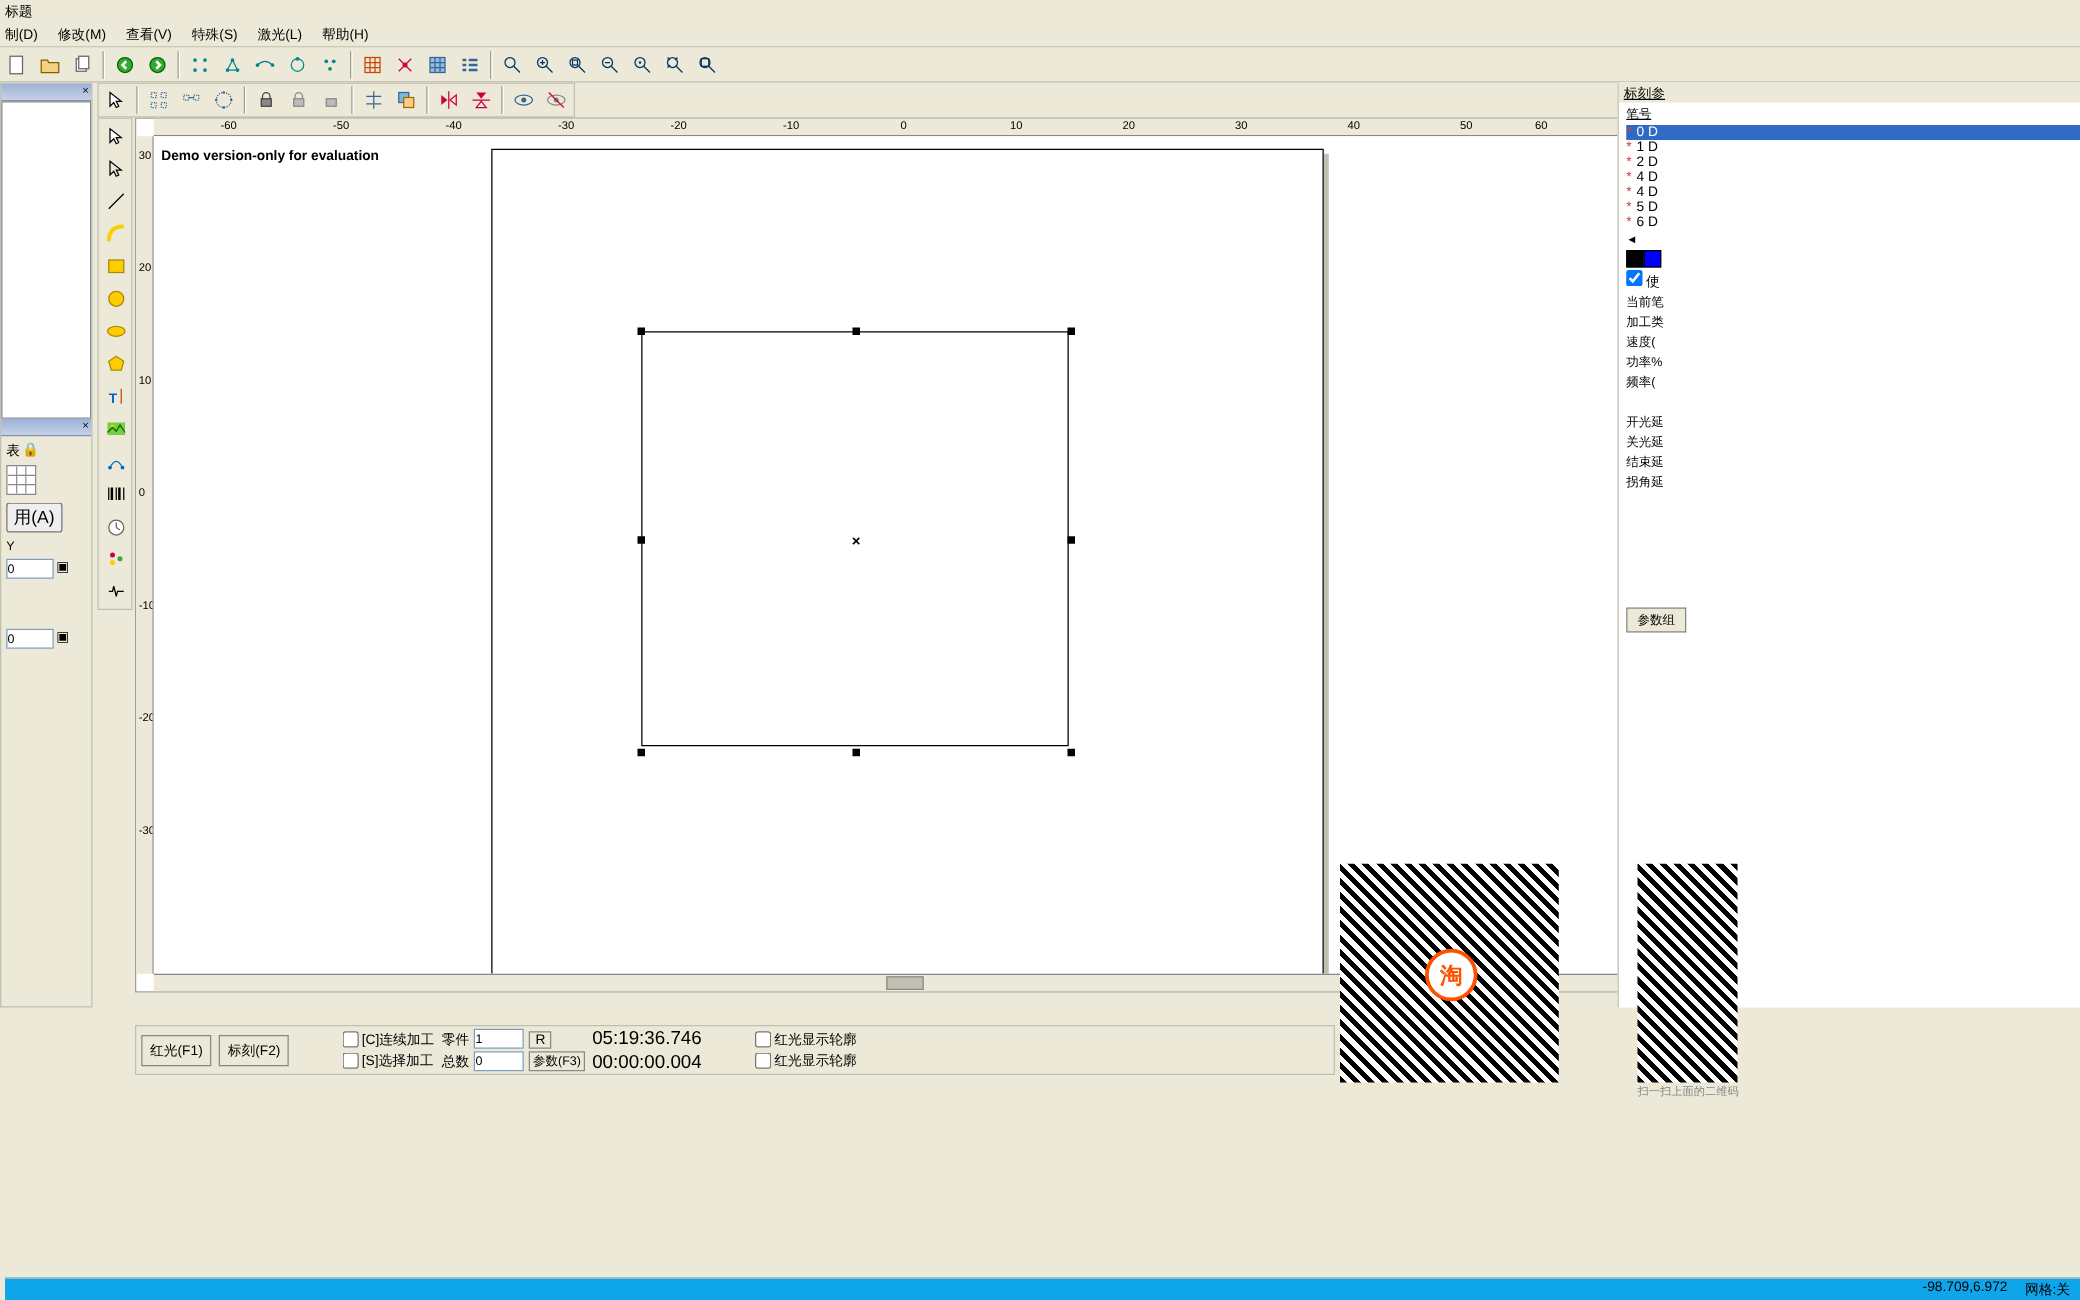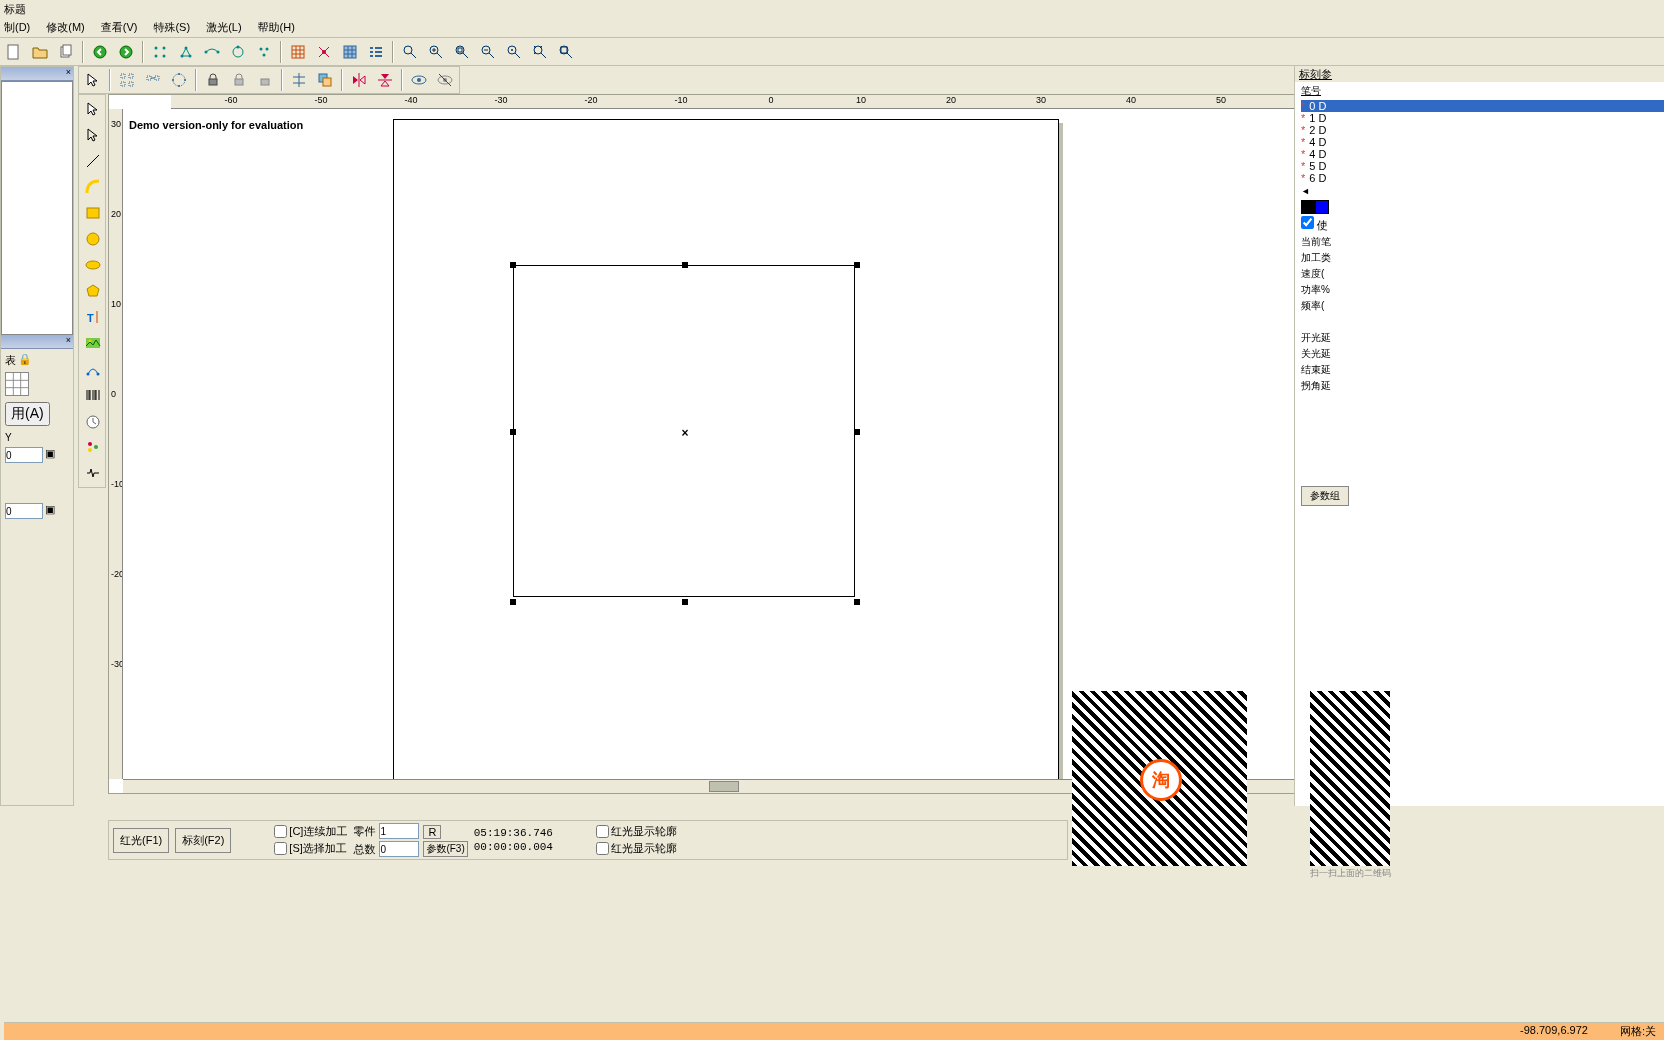--- a/index.html
+++ b/index.html
@@ -24,21 +24,21 @@
 .dock-close { position: absolute; right: 2px; top: 0; font-size: 9px; cursor: pointer; }
 .dock-body { padding: 4px; }
 .dock-small-input { width: 38px; height: 16px; font-size: 10px; border: 1px solid #7f9db9; }
 
 
 .tool-palette { position: absolute; left: 78px; top: 94px; width: 28px; background: #ece9d8; border: 1px solid #c0c0b0; display: flex; flex-direction: column; gap: 2px; padding: 2px; }
 .tool-btn { width: 24px; height: 24px; display: flex; align-items: center; justify-content: center; border: 1px solid transparent; }
 
 
 .canvas-frame { position: absolute; left: 108px; top: 94px; width: 1236px; height: 700px; background: #fff; border: 1px solid #a0a090; }
-.ruler-h { position: absolute; left: 14px; top: 0; right: 0; height: 14px; background: #ece9d8; border-bottom: 1px solid #888; font-size: 9px; overflow: hidden; margin-left: 48px; }
+.ruler-h { position: absolute; left: 14px; top: 0; right: 0; height: 14px; background: #ece9d8; border-bottom: 1px solid #888; font-size: 9px; overflow: hidden; }
 .ruler-v { position: absolute; left: 0; top: 14px; width: 14px; bottom: 14px; background: #ece9d8; border-right: 1px solid #888; font-size: 9px; overflow: hidden; }
 .canvas { position: absolute; left: 14px; top: 14px; right: 14px; bottom: 14px; background: #fff; overflow: hidden; }
 .sheet { position: absolute; left: 270px; top: 10px; width: 666px; height: 666px; border: 1px solid #000; box-shadow: 4px 4px 0 #c0c0b0; background: #fff; }
 .demo-label { position: absolute; left: 6px; top: 10px; font-weight: bold; font-size: 11px; }
 .sel-rect { position: absolute; left: 390px; top: 156px; width: 342px; height: 332px; border: 1px solid #000; }
 .handle { position: absolute; width: 6px; height: 6px; background: #000; }
 .cross { position: absolute; font-size: 12px; font-weight: bold; color: #000; transform: translate(-50%,-50%); }
 .ruler-h .lbl { position: absolute; top: 0; font-size: 9px; transform: translateX(-50%); }
 .ruler-v .lbl { position: absolute; left: 2px; font-size: 9px; }
 .scroll-h { position: absolute; left: 14px; right: 0; bottom: 0; height: 14px; background: #ece9d8; border-top: 1px solid #888; }
@@ -54,25 +54,25 @@
 .color-swatch-row { display: flex; gap: 0; margin: 4px 0 2px 6px; }
 .sw { width: 14px; height: 14px; border: 1px solid #000; }
 .param-line { margin: 2px 0 2px 6px; font-size: 10px; white-space: nowrap; }
 .param-btn { position: absolute; bottom: 300px; left: 6px; padding: 2px 8px; border: 1px solid #888; background: #ece9d8; font-size: 10px; }
 
 
 .bottom-bar { position: absolute; left: 108px; bottom: 180px; height: 40px; display: flex; align-items: center; gap: 6px; background: #ece9d8; padding: 2px 4px; border: 1px solid #c0c0b0; width: 960px; }
 .bottom-bar .btn { padding: 4px 6px; border: 1px solid #888; background: #ece9d8; font-size: 11px; }
 .bottom-bar .chk { display: flex; align-items: center; gap: 2px; font-size: 11px; padding-left: 37px; }
 .bottom-bar input[type=text] { width: 40px; height: 16px; border: 1px solid #7f9db9; font-size: 10px; }
-.bottom-bar .time { font-size: 11px; font-family: Liberation Mono, monospace; }
+.bottom-bar .time { font-size: 15px; font-family: Liberation Sans, sans-serif; }
 .bottom-bar .col { display: flex; flex-direction: column; gap: 2px; }
 
 
-.status-bar { position: absolute; left: 4px; right: 0; bottom: 0; height: 18px; background: #fdba74; border-top: 1px solid #c0c0b0; display: flex; justify-content: flex-end; gap: 32px; padding: 1px 8px; font-size: 10px; }
+.status-bar { position: absolute; left: 4px; right: 0; bottom: 0; height: 18px; background: #0ea5e9; border-top: 1px solid #c0c0b0; display: flex; justify-content: flex-end; gap: 14px; padding: 1px 8px; font-size: 10px; }
 
 
 .qr { position: absolute; background: repeating-linear-gradient(45deg,#000 0,#000 4px,#fff 4px,#fff 8px); }
 .qr1 { left: 1072px; bottom: 174px; width: 175px; height: 175px; }
 .qr2 { left: 1310px; bottom: 174px; width: 80px; height: 175px; }
 .tao { position: absolute; left: 68px; top: 68px; width: 42px; height: 42px; background: #fff; border-radius: 50%; border: 3px solid #ff5000; display: flex; align-items: center; justify-content: center; color: #ff5000; font-size: 18px; font-weight: bold; }
 
 
 .ic { width: 16px; height: 16px; display: inline-block; }
 </style>
@@ -450,21 +450,21 @@
       <span class="lbl" style="left:240px">-40</span>
     <span class="lbl" style="left:330px">-30</span>
       <span class="lbl" style="left:420px">-20</span>
       <span class="lbl" style="left:510px">-10</span>
     <span class="lbl" style="left:600px">0</span>
       <span class="lbl" style="left:690px">10</span>
       <span class="lbl" style="left:780px">20</span>
     <span class="lbl" style="left:870px">30</span>
       <span class="lbl" style="left:960px">40</span>
       <span class="lbl" style="left:1050px">50</span>
-    <span class="lbl" style="left:1140px">60</span>
+    <span class="lbl" style="left:1110px">60</span>
   </div>
   <div class="ruler-v">
     <span class="lbl" style="top:10px">30</span>
       <span class="lbl" style="top:100px">20</span>
       <span class="lbl" style="top:190px">10</span>
     <span class="lbl" style="top:280px">0</span>
       <span class="lbl" style="top:370px">-10</span>
       <span class="lbl" style="top:460px">-20</span>
     <span class="lbl" style="top:550px">-30</span>
   </div>

